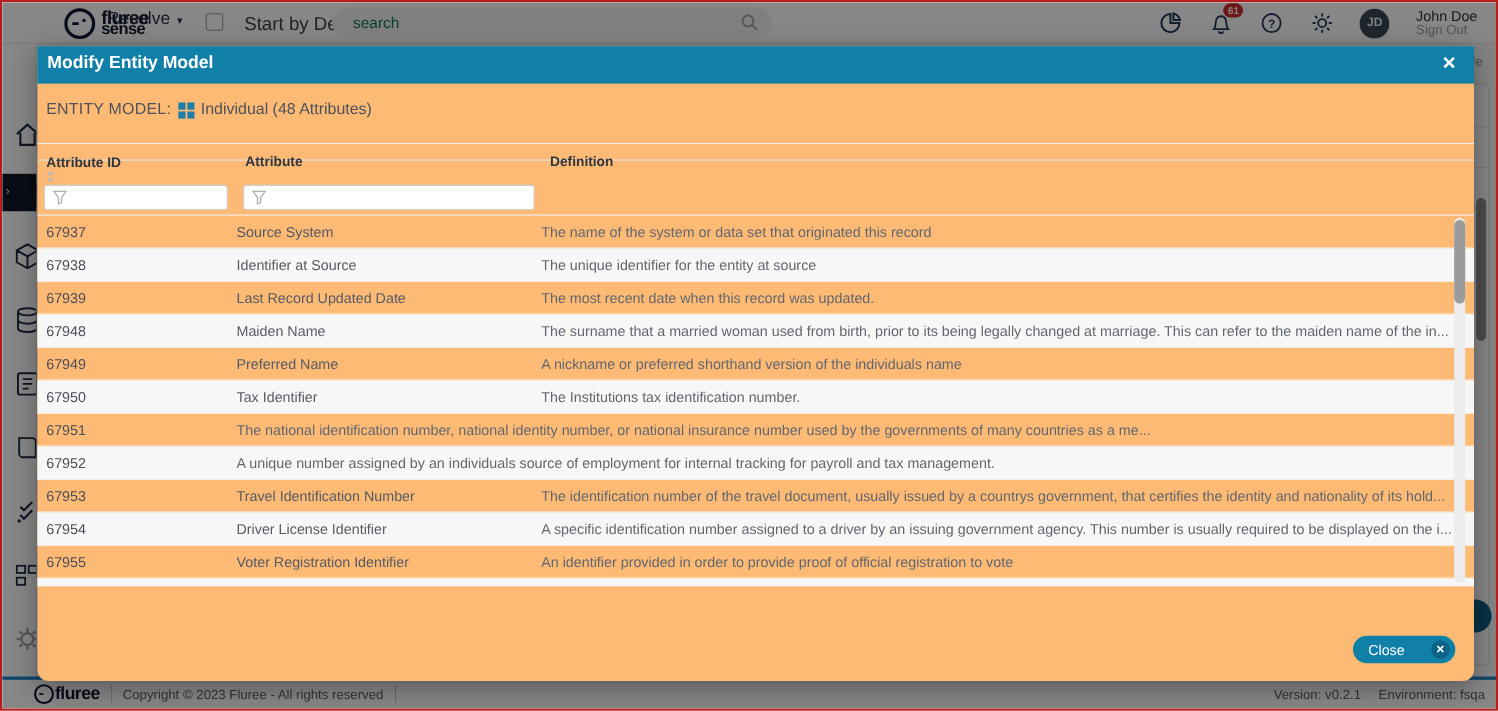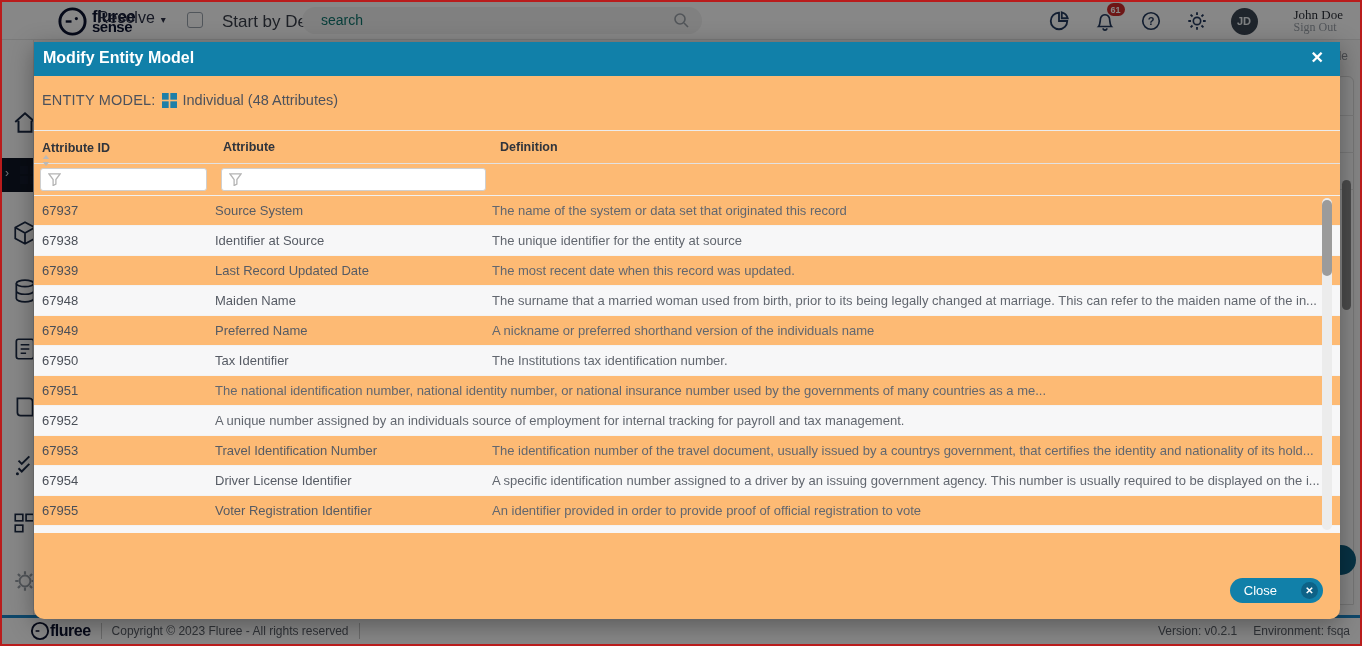--- a/index.html
+++ b/index.html
@@ -18,21 +18,21 @@
   .nav-caret { font-size:10px; color:#2a2f45; margin-left:6px; }
   .chk { position:absolute; left:185px; top:10px; width:16px; height:16px; border:1.5px solid #9aa3ad; border-radius:3px; background:#fff; }
   .chk-label { position:absolute; left:220px; top:10px; font-size:17px; color:#3a3f4a; }
   .search-pill { position:absolute; left:300px; top:5px; width:400px; height:27px; background:#f1f1f1; border-radius:14px; }
   .search-pill .ph { position:absolute; left:19px; top:5px; font-size:14px; color:#0f766e;text-align:right; }
   .search-pill .mag { position:absolute; right:12px; top:5px; }
   .hdr-icons { position:absolute; right:17px; top:0; height:38px; display:flex; align-items:center; gap:22px; }
   .hicon { position:relative; width:24px; height:24px; display:flex; align-items:center; justify-content:center; }
   .badge { position:absolute; top:-6px; right:-8px; min-width:18px; height:13px; background:#cf2a2a; color:#fff; font-size:9px; font-weight:bold; border-radius:7px; display:flex; align-items:center; justify-content:center; padding:0 3px; }
   .avatar { width:27px; height:27px; border-radius:50%; background:#3b4754; color:#eef2f5; font-size:11px; font-weight:bold; display:flex; align-items:center; justify-content:center; }
-  .user-meta { line-height:13px; margin-left:14px;font-family:Liberation Serif, serif; }
+  .user-meta { line-height:13px; margin-left:2px; }
   .user-name { font-size:13px; color:#2b2f38; }
   .user-signout { font-size:12px; color:#9aa0a8; }
 
   .sidebar { position:absolute; left:0; top:38px; width:32px; bottom:29px; background:#ffffff; border-right:1px solid #e6e6e6; overflow:hidden; }
   .side-item { position:absolute; left:10px; width:26px; height:26px; }
   .side-active { position:absolute; left:0; width:40px; height:34px; background:#101726; }
   .side-active .chev { position:absolute; left:3px; top:8px; color:#cfd6df; font-size:12px; }
   .side-active .sq { position:absolute; left:18px; top:8px; }
 
   .content-bg { position:absolute; left:32px; top:38px; right:0; bottom:29px; background:#fafafa; }
@@ -50,21 +50,21 @@
   .foot-right { position:absolute; right:10px; top:6px; font-size:12px; color:#5b6069; display:flex; gap:16px; }
 
   
   .overlay { position:absolute; inset:0; background:rgba(0,0,0,0.47); z-index:10; }
   .modal { position:absolute; left:32px; top:40px; width:1306px; height:577px; background:#fdba74; z-index:20; border-radius:0 0 10px 10px; box-shadow:0 6px 24px rgba(0,0,0,0.35); }
   .modal-header { position:absolute; left:0; top:0; width:100%; height:34px; background:#1180a9; color:#fff; }
   .modal-title { position:absolute; left:9px; top:7px; font-size:16px; font-weight:bold; }
   .modal-x { position:absolute; right:16px; top:6px; font-size:16px; font-weight:bold; color:#fff; cursor:pointer; }
   .entity-row { position:absolute; left:8px; top:50px; display:flex; align-items:center; gap:6px; font-size:14.5px; color:#4d525c; }
   .entity-label { letter-spacing:0.2px; }
-  .tbl-head { position:absolute; left:0; top:88px; width:100%; height:34px; border-top:1px solid #ececec; border-bottom:1px solid #e2e2e2; }
+  .tbl-head { position:absolute; left:0; top:88px; width:100%; height:16px; border-top:1px solid #ececec; border-bottom:1px solid #e2e2e2; }
   .th { position:absolute; top:9px; font-size:12.5px; font-weight:bold; color:#30343c; }
   .th1 { left:8px; } .th2 { left:189px; } .th3 { left:466px; }
   .sort-ic { margin-left:6px; vertical-align:1px; }
   .filter-row { position:absolute; left:0; top:121px; width:100%; height:33px; border-bottom:1px solid #f0f0f0; }
   .flt { position:absolute; top:5px; height:23px; border:1px solid #cfcfcf; border-radius:3px; background:#fff; display:flex; align-items:center; padding-left:7px; }
   .flt1 { left:6px; width:167px; } .flt2 { left:187px; width:265px; }
   .rows { position:absolute; left:0; top:154px; width:100%; }
   .trow { display:flex; height:30px; align-items:center; font-size:13px; border-bottom:1px solid #f3f3f3; }
   .trow:nth-child(even) { background:#f7f7f8; }
   .c-id { width:181px; padding-left:8px; color:#4a4f58; flex:none; }

